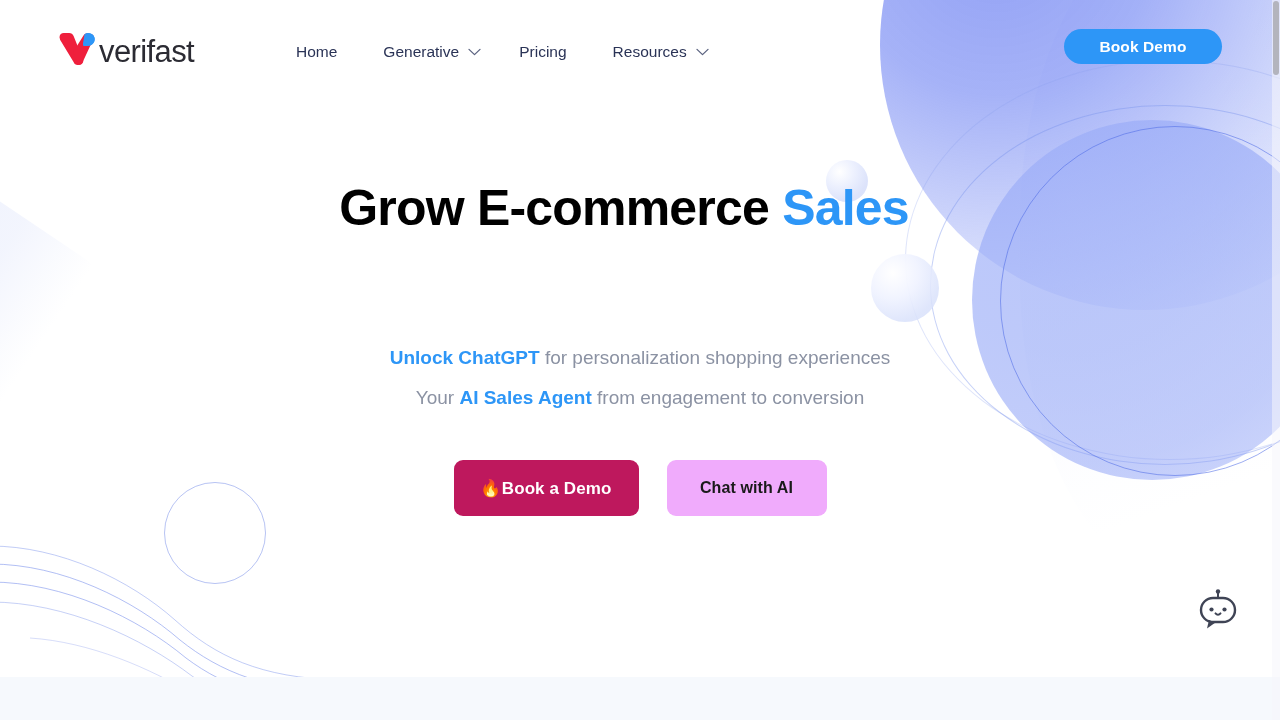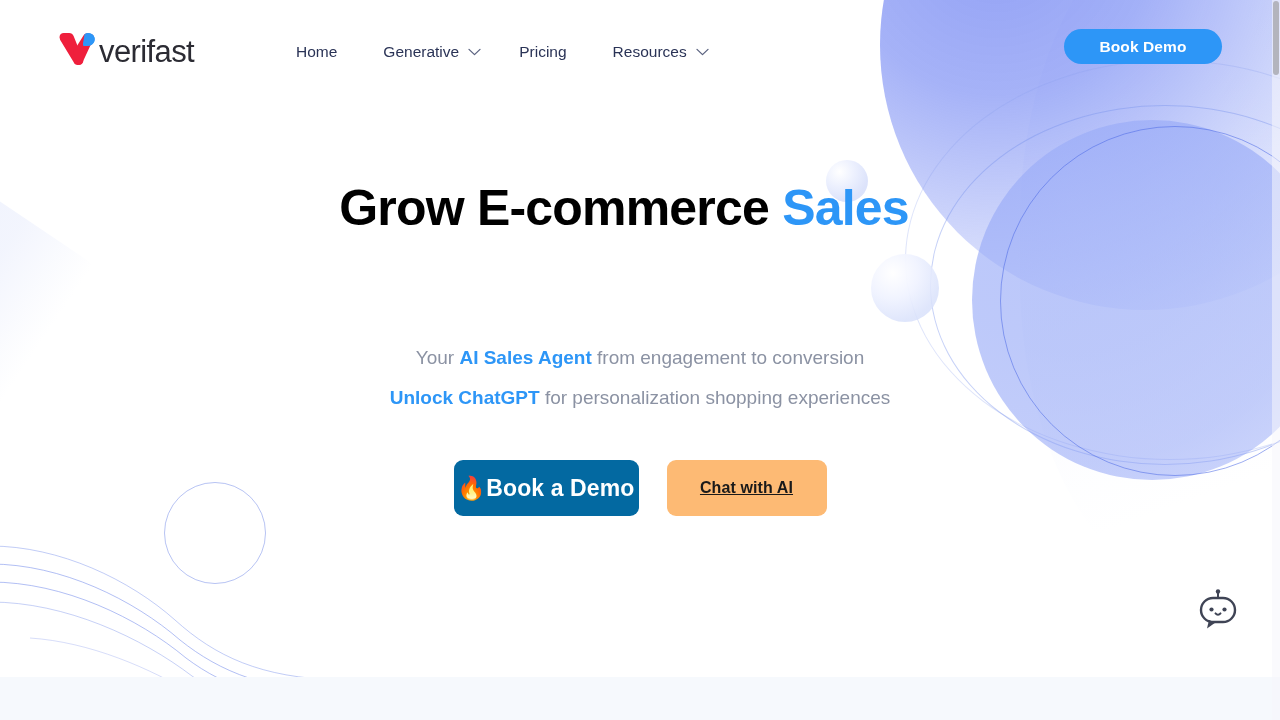--- a/index.html
+++ b/index.html
@@ -227,43 +227,42 @@
     width: 1280px;
     display: flex;
     justify-content: center;
     align-items: center;
     gap: 28px;
   }
   .btn-primary {
     width: 185px; height: 56px;
     border: none;
     border-radius: 9px;
-    background: #0369a1;
+    background: #be185d;
     color: #ffffff;
-    font-size: 23px;
+    font-size: 17px;
     font-weight: 700;
     font-family: "Liberation Sans", sans-serif;
     cursor: pointer;
     display: flex;
     align-items: center;
     justify-content: center;
     letter-spacing: 0.1px;
   }
   .btn-secondary {
     width: 160px; height: 56px;
     border: none;
     border-radius: 9px;
-    background: #fdba74;
+    background: #f0abfc;
     color: #1a1a1a;
     font-size: 16px;
     font-weight: 700;
     font-family: "Liberation Sans", sans-serif;
     cursor: pointer;
     letter-spacing: 0.1px;
-    text-decoration: underline;
   }
 
   
   .chat-widget {
     position: absolute;
     left: 1194px; top: 589px;
     width: 48px; height: 44px;
     cursor: pointer;
     z-index: 8;
   }
@@ -365,24 +364,24 @@
 
     <h1 class="headline">
       <span>
         <span>Grow E-commerce </span><span class="hl">Sales</span>
       </span>
       <br>
     </h1>
 
     <div class="subline">
       <div>
+        <b>Unlock ChatGPT</b><span> for personalization shopping experiences</span>
+      </div>
+      <div>
         <span>Your </span><b>AI Sales Agent</b><span> from engagement to conversion</span>
-      </div>
-      <div>
-        <b>Unlock ChatGPT</b><span> for personalization shopping experiences</span>
       </div>
     </div>
 
     <div class="cta-row">
       <button class="btn-primary">🔥Book a Demo</button>
       <button class="btn-secondary">Chat with AI</button>
     </div>
   </section>
 
   <div class="chat-widget">

